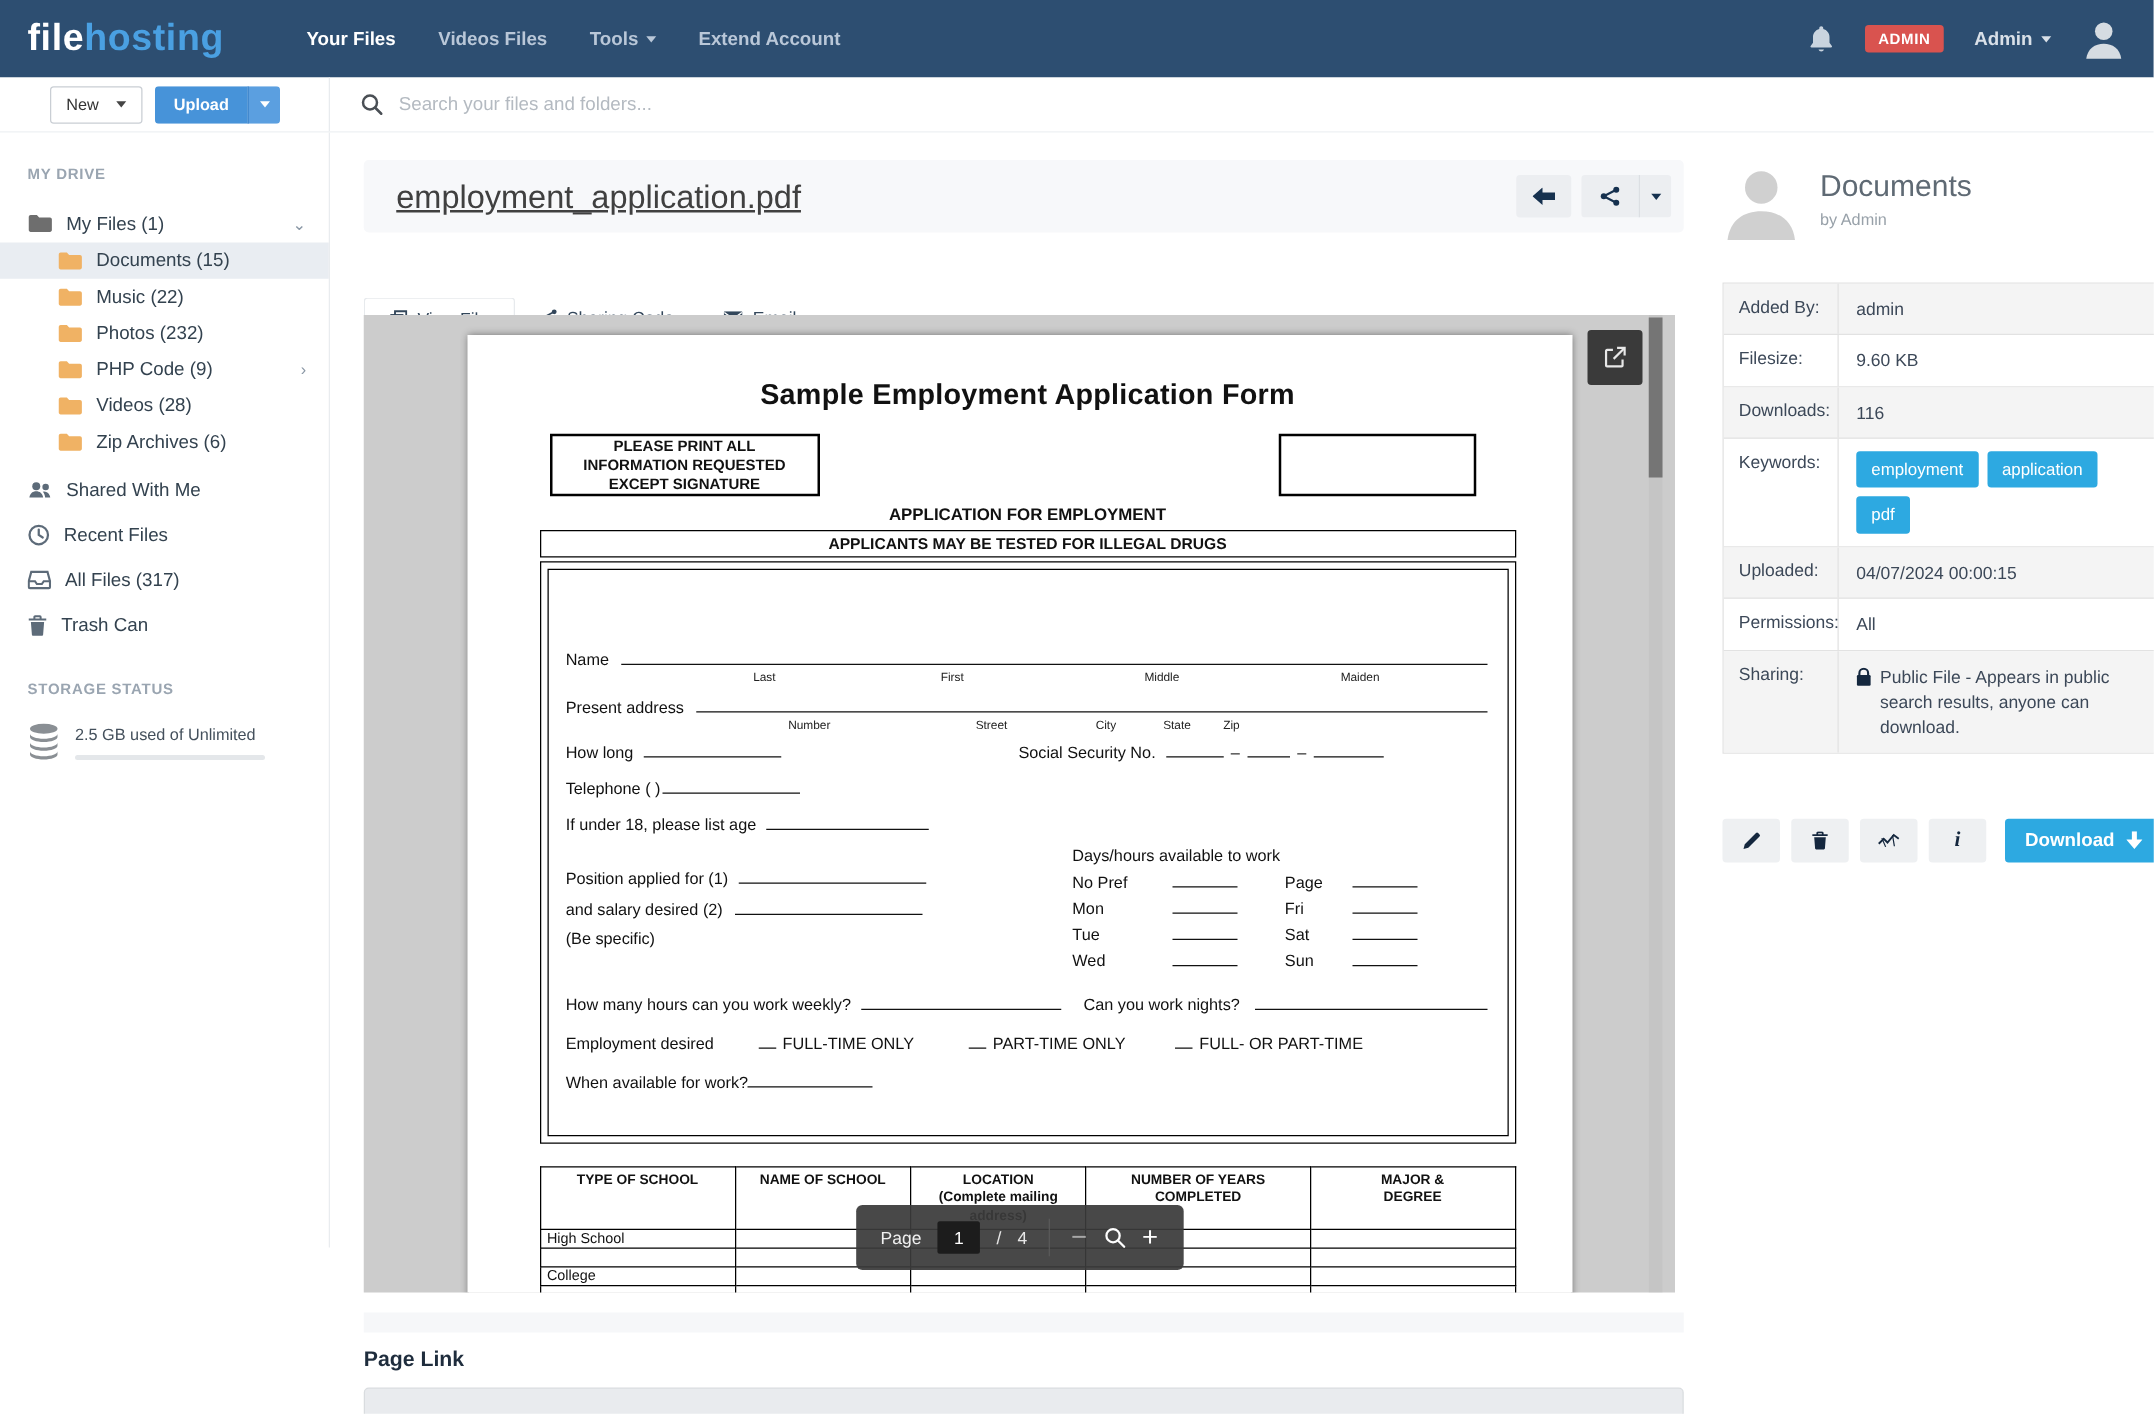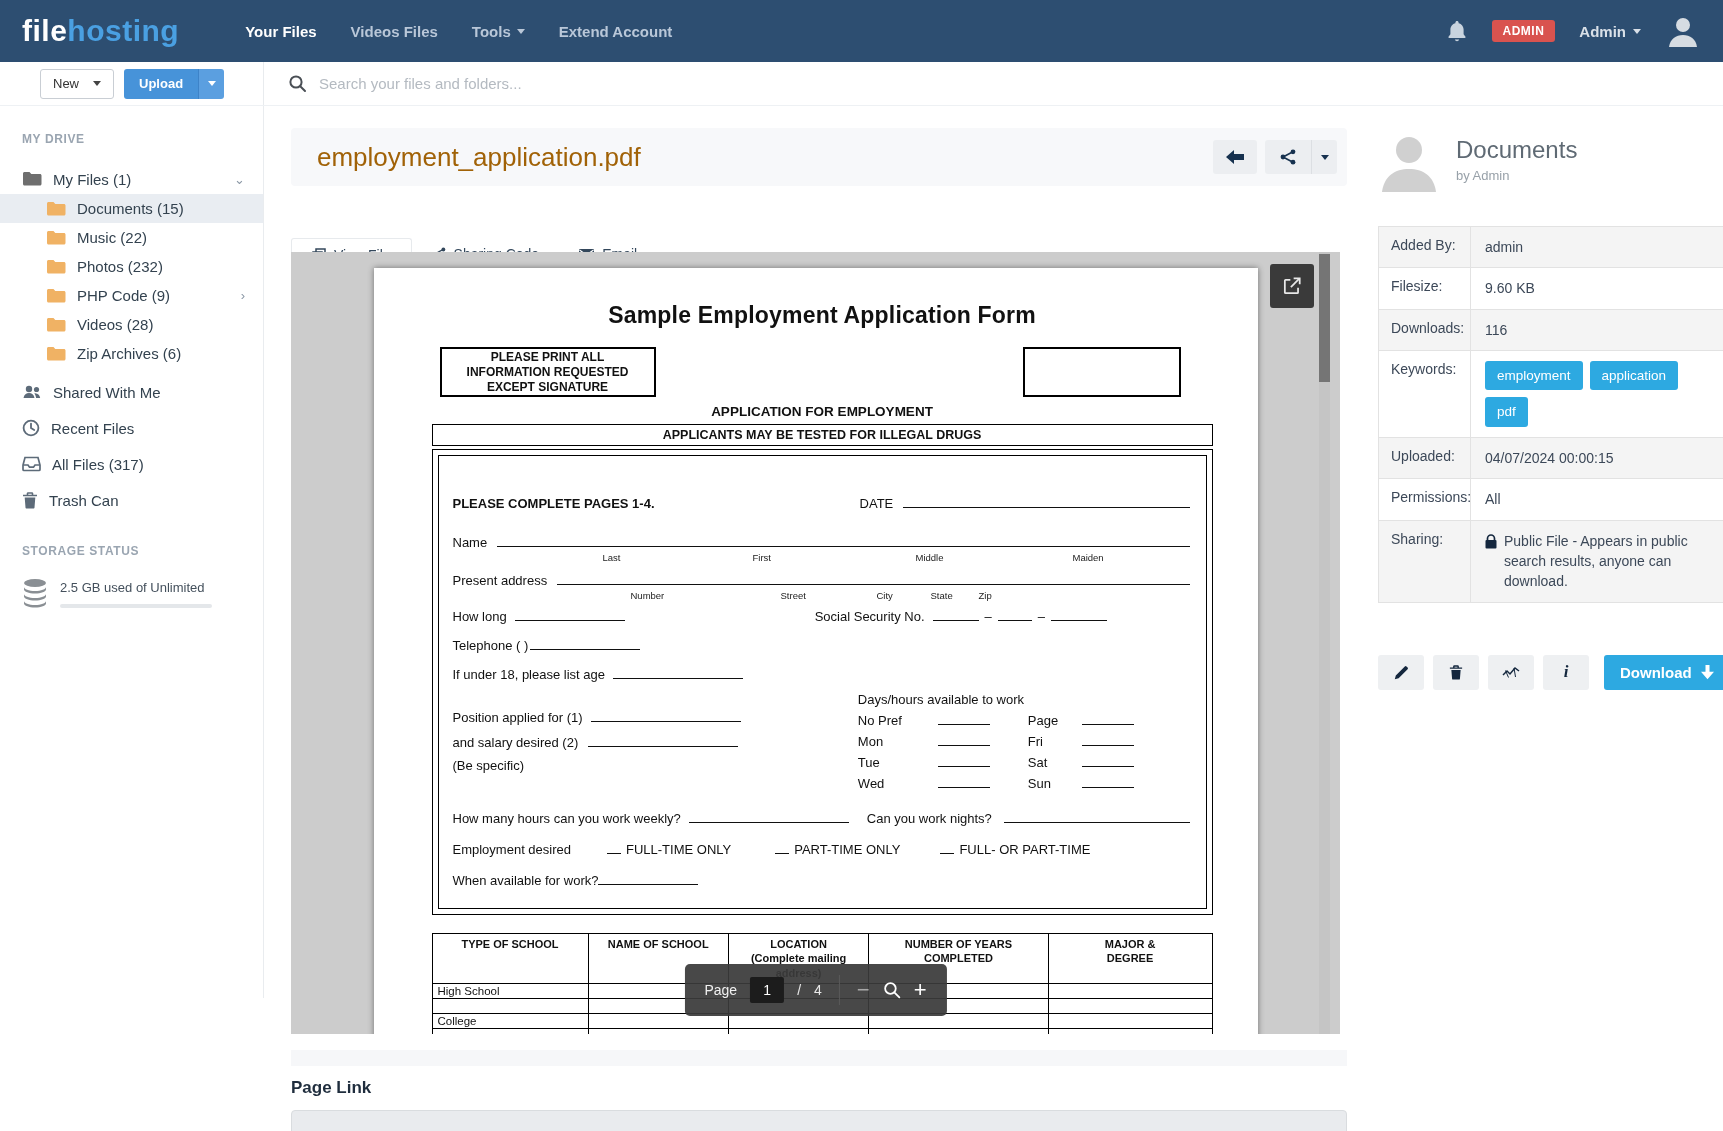--- a/index.html
+++ b/index.html
@@ -49,21 +49,21 @@
   .storage-block { margin-top:26px; }
   .storage-row { display:flex; align-items:flex-start; gap:12px; padding-left:22px; margin-top:20px; }
   .storage-text { font-size:13px; color:#44505c; padding-top:2px; }
   .storage-bar { width:152px; height:4px; background:#e4e7ea; border-radius:2px; margin-top:9px; }
 
   
   .content { position:absolute; top:106px; left:263px; right:0; bottom:0; border-left:1px solid #e9ecef; display:flex; }
   .main { width:1090px; flex:0 0 1090px; padding:22px 0 0 27px; }
   .titleband { width:1056px; height:58px; background:#f7f8fa; border-radius:4px;
     display:flex; align-items:center; padding:0 10px 0 26px; }
-  .file-title { font-size:26px; font-weight:500; color:#a16207; }
+  .file-title { font-size:26px; font-weight:500; color:#404040;text-decoration:underline; }
   .title-actions { margin-left:auto; display:flex; gap:8px; }
   .abtn { background:#eceef1; border:none; border-radius:3px; height:34px; display:flex; align-items:center; justify-content:center; cursor:pointer; }
   .abtn.back { width:44px; }
   .btn-group { display:flex; border-radius:3px; overflow:hidden; }
   .btn-group .abtn { border-radius:0; }
   .btn-group .share { width:46px; }
   .btn-group .drop { width:26px; border-left:1px solid #dcdfe3; color:#1b3浅a57; }
 
   .tabs { display:flex; margin-top:24px; height:42px; align-items:stretch; }
   .tab { display:flex; align-items:center; gap:8px; font-size:14px; color:#33475b;
@@ -364,25 +364,20 @@
             <div class="p-notice">PLEASE PRINT ALL
 INFORMATION REQUESTED
 EXCEPT SIGNATURE</div>
             <div class="p-emptybox"></div>
           </div>
           <div class="p-head2">APPLICATION FOR EMPLOYMENT</div>
           <div class="p-drugbox">APPLICANTS MAY BE TESTED FOR ILLEGAL DRUGS</div>
 
           <div class="p-mainbox">
             <div class="p-inner">
-              <div class="prow">
-                <b>PLEASE COMPLETE PAGES 1-4.</b>
-                <span style="margin-left:205px">DATE</span>
-                <span class="bl" style="flex:1; margin-left:10px"></span>
-              </div>
               <div class="prow" style="margin-top:24px">
                 <span>Name</span>
                 <span class="bl" style="flex:1; margin-left:10px"></span>
               </div>
               <div class="sublabels">
                 <span style="left:150px">Last</span>
                 <span style="left:300px">First</span>
                 <span style="left:463px">Middle</span>
                 <span style="left:620px">Maiden</span>
               </div>

